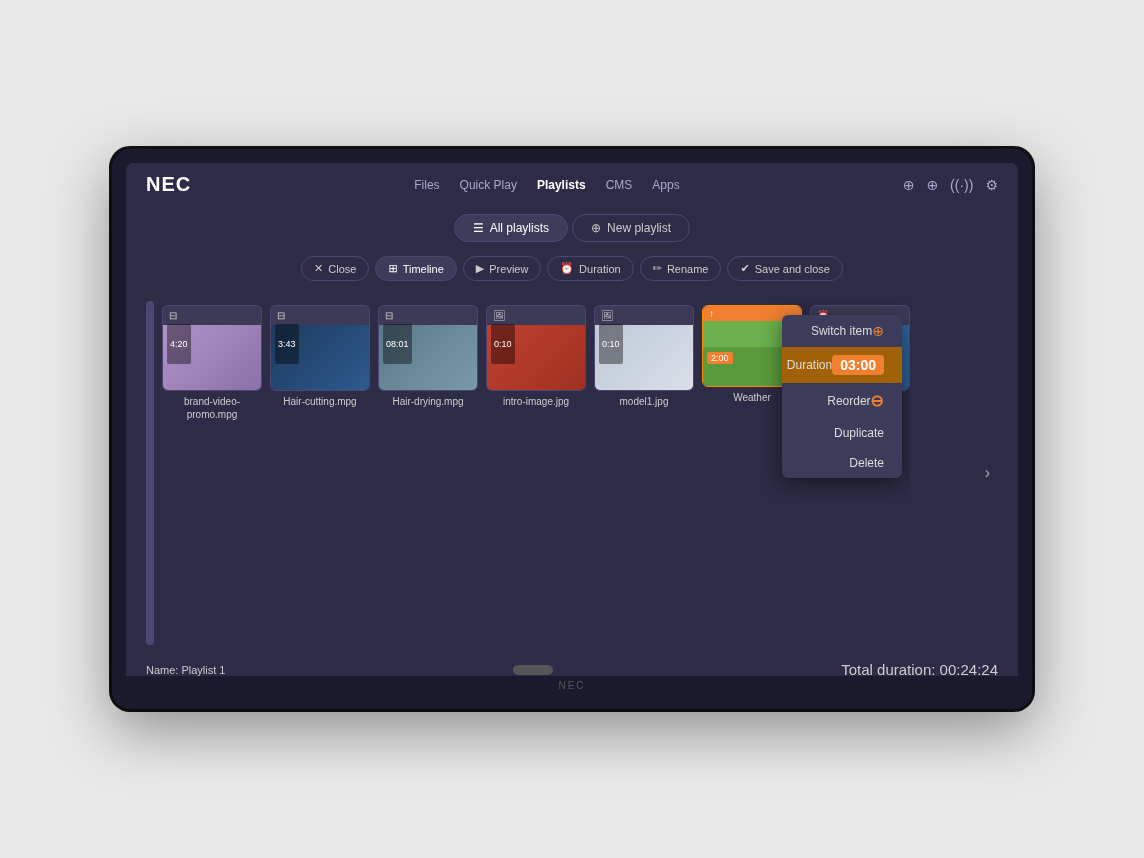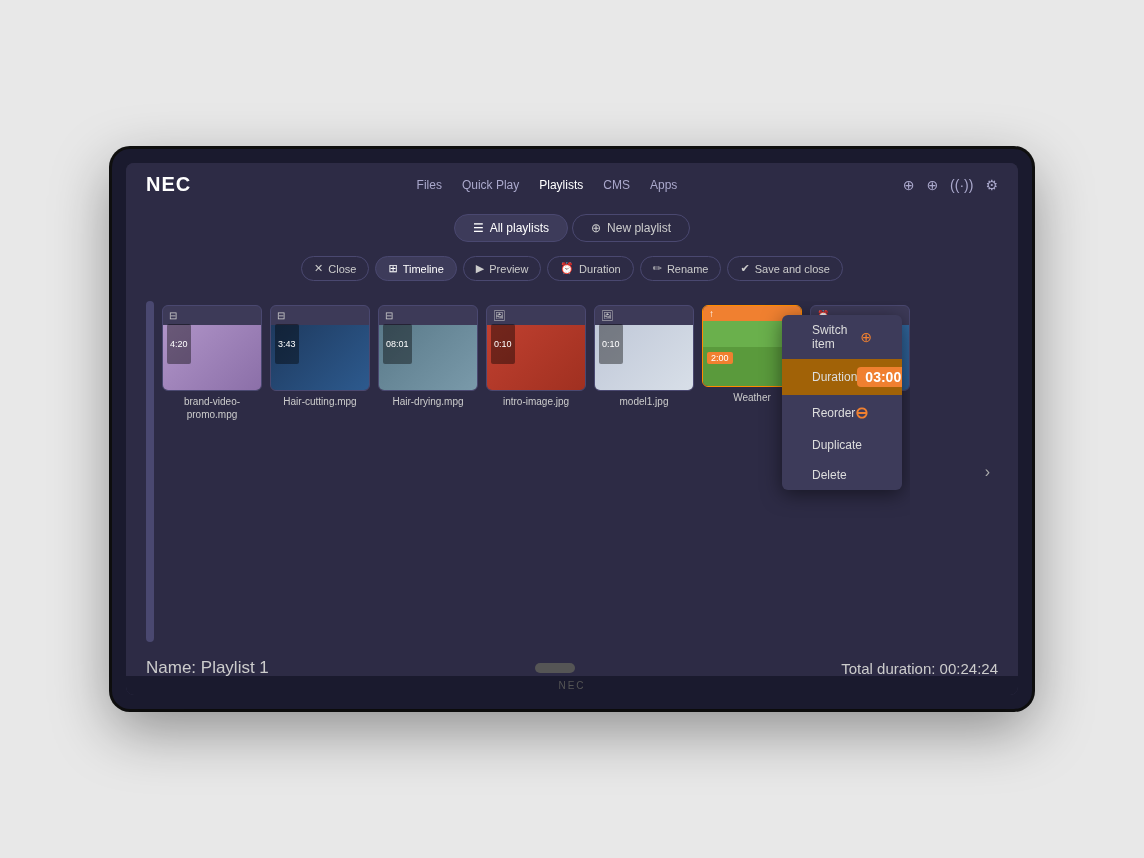--- a/index.html
+++ b/index.html
@@ -57,21 +57,21 @@
     }
 
     .nav-link {
       color: #aaa8cc;
       font-size: 12px;
       cursor: pointer;
     }
 
     .nav-link.active {
       color: #fff;
-      font-weight: 400;
+      font-weight: 700;
     }
 
     .header-icons {
       display: flex;
       gap: 12px;
       align-items: center;
     }
 
     .header-icon {
       color: #aaa8cc;
@@ -248,22 +248,22 @@
       background: #3d3b5a;
       border-radius: 6px;
       overflow: hidden;
       min-width: 120px;
       box-shadow: 0 4px 20px rgba(0,0,0,0.5);
     }
 
     .context-item {
       display: flex;
       align-items: center;
-      justify-content: flex-start;
-      padding: 8px 30px;
+      justify-content: flex-end;
+      padding: 8px 18px;
       color: #ddd;
       font-size: 12px;
       cursor: pointer;
     }
 
     .context-item.highlighted {
       background: #a16207;
     }
 
     .duration-badge {
@@ -291,21 +291,21 @@
       display: flex;
       align-items: center;
       justify-content: space-between;
       padding: 6px 20px;
       background: #2d2b45;
       flex-shrink: 0;
     }
 
     .footer-name {
       color: #ccc;
-      font-size: 17px;
+      font-size: 11px;
     }
 
     .footer-scroll {
       width: 40px;
       height: 10px;
       background: #555;
       border-radius: 5px;
     }
 
     .footer-duration {

